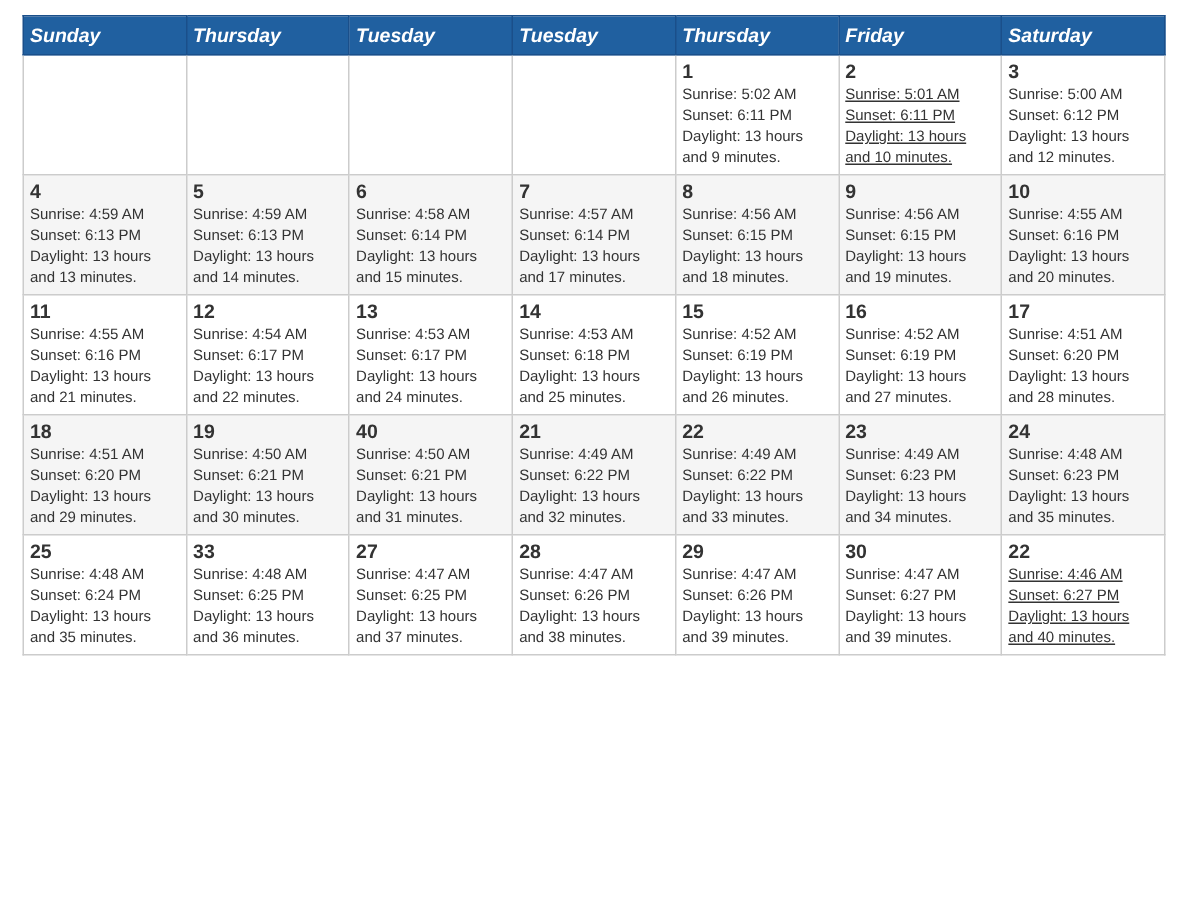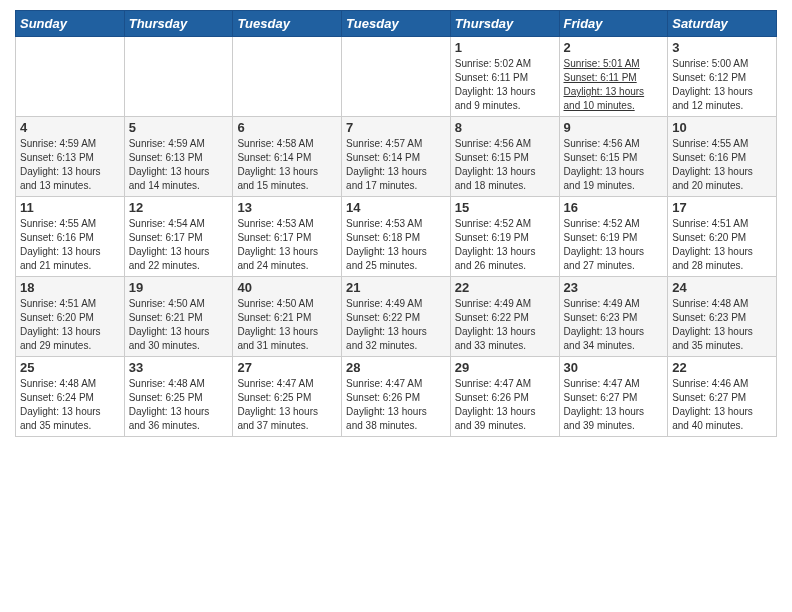--- a/index.html
+++ b/index.html
@@ -351,21 +351,21 @@
           </td>
           <td>
             <span class="day-number">30</span>
             <div class="day-info" style="white-space: pre-line;">Sunrise: 4:47 AM
 Sunset: 6:27 PM
 Daylight: 13 hours
 and 39 minutes.</div>
           </td>
           <td>
             <span class="day-number">22</span>
-            <div class="day-info" style="white-space: pre-line;">Sunrise: 4:46 AM
+            <div class="day-info" style="white-space: pre-line; text-decoration: underline;">Sunrise: 4:46 AM
 Sunset: 6:27 PM
 Daylight: 13 hours
 and 40 minutes.</div>
           </td>
         </tr>
       </tbody>
   </table>
 </div>
 
 </body></html>

